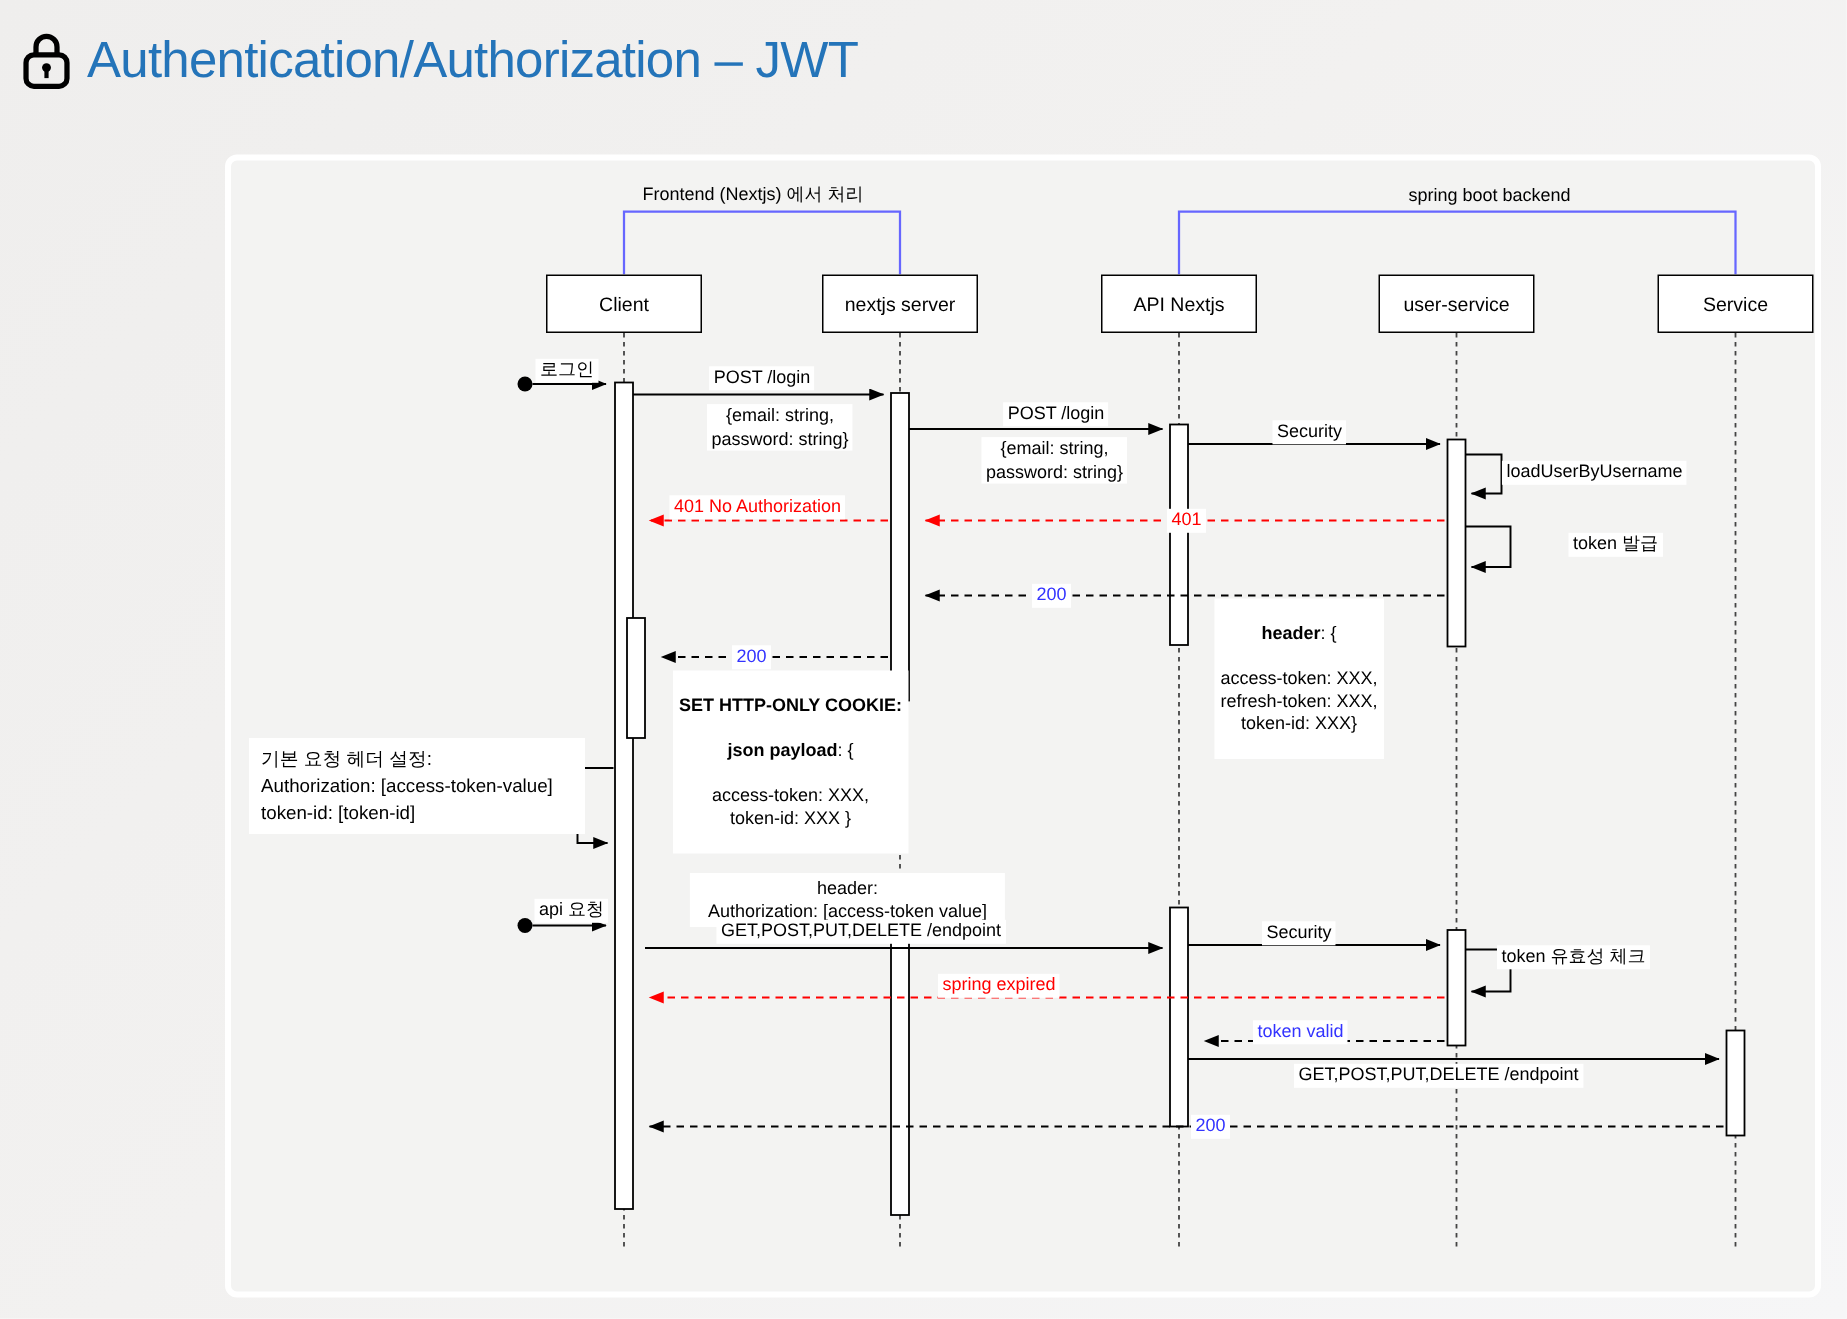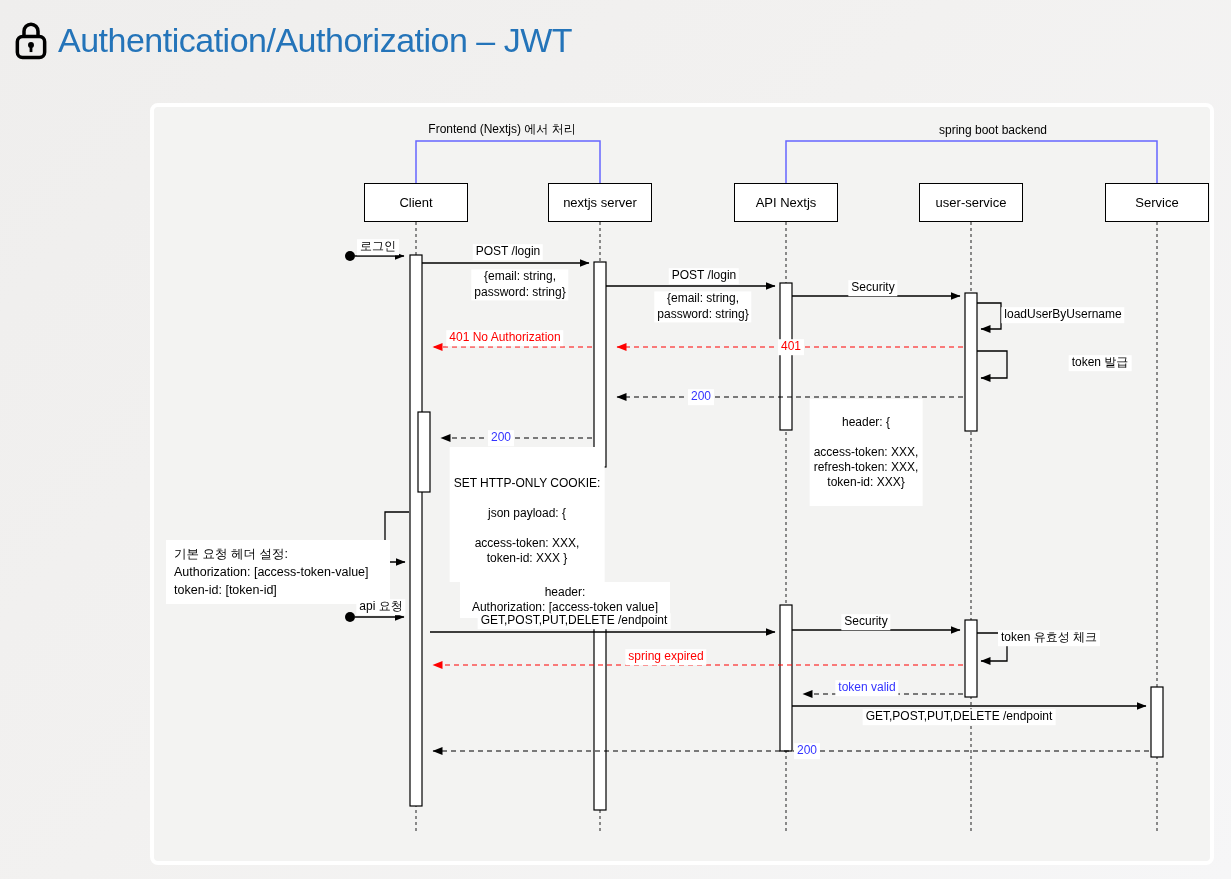--- a/index.html
+++ b/index.html
@@ -27,21 +27,21 @@
   .note{
     position:absolute;z-index:2;background:#fff;color:#000;font-size:12px;line-height:1.25;
     padding:1px 4px;text-align:center;white-space:pre-line;transform:translateX(-50%);
   }
   .box-note{
     position:absolute;z-index:2;background:#fff;color:#000;font-size:12.5px;line-height:1.45;
     padding:5px 8px;text-align:left;white-space:pre-line;
   }
   .red{color:#ff0000;}
   .blue{color:#3333ff;}
-  .b{font-weight:normal;margin-top:13px;}
+  .b{font-weight:bold;}
 </style>
 </head>
 <body>
 
 <div class="page-header">
   <svg width="42" height="44" viewBox="0 0 24 25">
     <path d="M8,11 V7.5 a4,4 0 0 1 8,0 V11" fill="none" stroke="#000" stroke-width="2"></path>
     <rect x="4.2" y="10.5" width="15.6" height="12" rx="3" fill="none" stroke="#000" stroke-width="2"></rect>
     <circle cx="12" cy="15.4" r="1.7" fill="#000"></circle>
     <rect x="11.2" y="15.8" width="1.6" height="3.6" fill="#000"></rect>
@@ -141,40 +141,40 @@
 <div class="lbl" style="left:508px;top:252px">POST /login</div>
 <div class="lbl" style="left:520px;top:285px">{email: string,
 password: string}</div>
 <div class="lbl" style="left:704px;top:276px">POST /login</div>
 <div class="lbl" style="left:703px;top:307px">{email: string,
 password: string}</div>
 <div class="lbl" style="left:873px;top:288px">Security</div>
 <div class="lbl" style="left:1063px;top:315px">loadUserByUsername</div>
 <div class="lbl red" style="left:505px;top:338px">401 No Authorization</div>
 <div class="lbl red" style="left:791px;top:347px">401</div>
-<div class="lbl" style="left:1100px;top:363px">token 발급</div>
+<div class="lbl" style="left:1077px;top:363px">token 발급</div>
 <div class="lbl blue" style="left:701px;top:397px">200</div>
 
 <div class="note" style="left:866px;top:399px">
   <div><span class="b">header</span><span>: {</span></div>
   <div>access-token: XXX,
 refresh-token: XXX,
 token-id: XXX}</div>
 </div>
 
 <div class="lbl blue" style="left:501px;top:438px">200</div>
 
 <div class="note" style="left:527px;top:447px">
   <div class="b">SET HTTP-ONLY COOKIE:</div>
   <div><span class="b">json payload</span><span>: {</span></div>
   <div>access-token: XXX,
 token-id: XXX }</div>
 </div>
 
-<div class="box-note" style="left:166px;top:540px;width:208px">기본 요청 헤더 설정:
+<div class="box-note" style="left:166px;top:492px;width:208px">기본 요청 헤더 설정:
 Authorization:  [access-token-value]
 token-id: [token-id]</div>
 
 <div class="lbl" style="left:381px;top:607px">api 요청</div>
 <div class="note" style="left:565px;top:582px;padding:3px 12px">header:
 Authorization: [access-token value]</div>
 <div class="lbl" style="left:574px;top:621px">GET,POST,PUT,DELETE /endpoint</div>
 <div class="lbl" style="left:866px;top:622px">Security</div>
 <div class="lbl" style="left:1049px;top:638px">token 유효성 체크</div>
 <div class="lbl red" style="left:666px;top:657px">spring expired</div>

